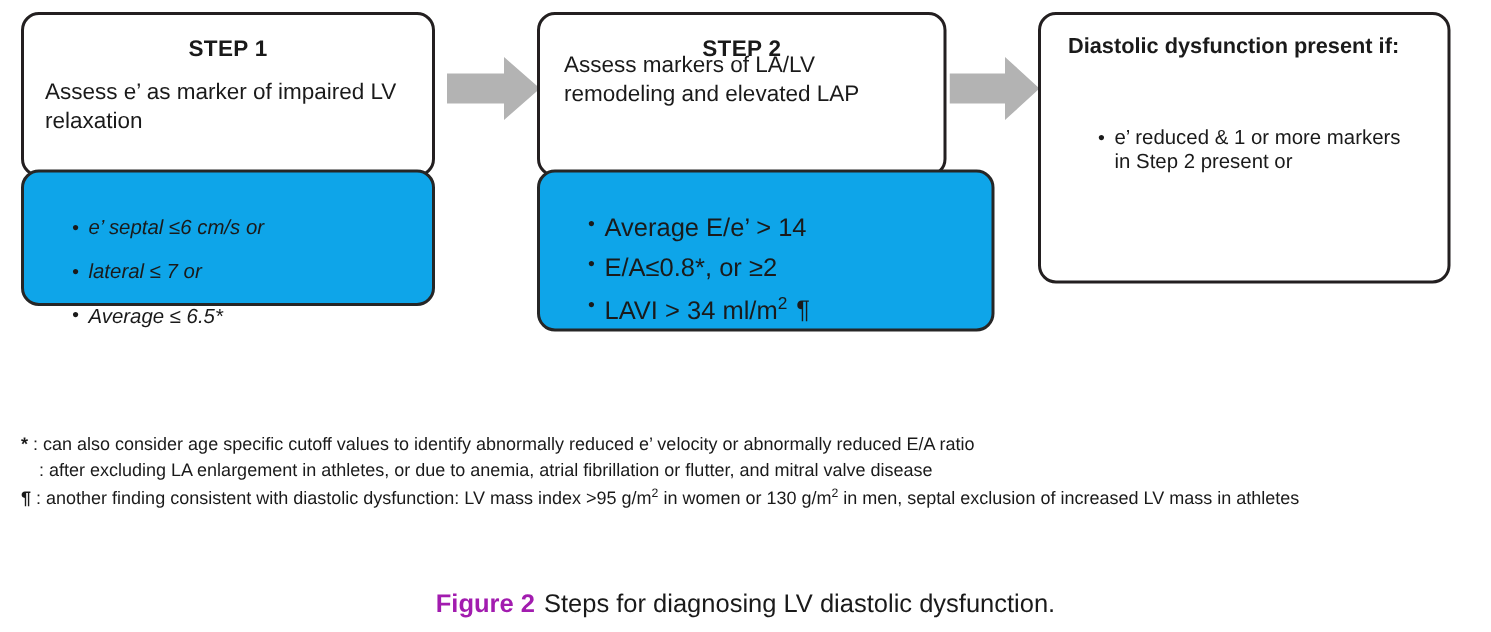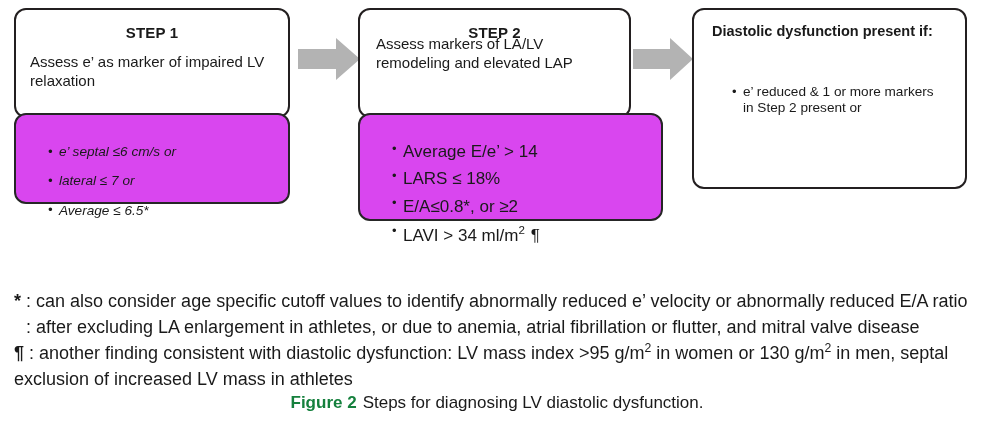--- a/index.html
+++ b/index.html
@@ -25,21 +25,21 @@
 
   
   .box {
     position: absolute;
     box-sizing: border-box;
     border: 2px solid #231f20;
     border-radius: 12px;
     background: #ffffff;
   }
   .box.shaded {
-    background: #d946ef;
+    background: #0ea5e9;
     border-color: #262626;
   }
 
   .box-inner {
     position: absolute;
     left: 0; right: 0;
     box-sizing: border-box;
   }
 
   .step-title {
@@ -97,41 +97,41 @@
   .arrow {
     position: absolute;
   }
 
   
   .footnotes {
     position: absolute;
     left: 14px;
     top: 288px;
     width: 966px;
-    font-size: 18px;
+    font-size: 12px;
     line-height: 1.45;
     color: #1a1a1a;
   }
   .fn-line { white-space: nowrap; }
   .fn-line.indent { padding-left: 12px; }
   .fn-wrap { white-space: normal; }
   .fn-mark { font-weight: bold; }
 
   
   .caption {
     position: absolute;
     left: 0;
     top: 393px;
     width: 994px;
     text-align: center;
     font-size: 17px;
     color: #1a1a1a;
   }
   .caption .fig-label {
-    color: #15803d;
+    color: #a21caf;
     font-weight: bold;
     margin-right: 6px;
   }
 </style>
 </head>
 <body>
 
 <div class="stage">
 
   <div class="box" style="left:14px; top:8px; width:276px; height:110px;">
@@ -154,21 +154,20 @@
   </div>
 
   <div class="box" style="left:358px; top:8px; width:273px; height:110px;">
     <div class="box-inner step-title" style="top:14px; padding:0 10px;">STEP 2</div>
     <div class="box-inner step-desc" style="top:24px; padding:0 16px;">Assess markers of LA/LV remodeling and elevated LAP</div>
   </div>
 
   <div class="box shaded" style="left:358px; top:113px; width:305px; height:108px;">
     <ul class="bullets tight" style="position:absolute; left:16px; top:10px; right:12px;">
       <li>Average E/e’ &gt; 14</li>
-      <li>LARS ≤ 18%</li>
       <li>E/A≤0.8*, or  ≥2</li>
       <li><span>LAVI &gt; 34 ml/m</span><sup>2</sup><span style="padding-left:6px;">¶</span></li>
     </ul>
   </div>
 
   <div class="arrow" style="left:633px; top:38px; width:60px; height:42px;">
     <svg width="60" height="42" viewBox="0 0 60 42" xmlns="http://www.w3.org/2000/svg">
       <polygon points="0,11 37,11 37,0 60,21 37,42 37,31 0,31" fill="#b3b3b3"></polygon>
     </svg>
   </div>

